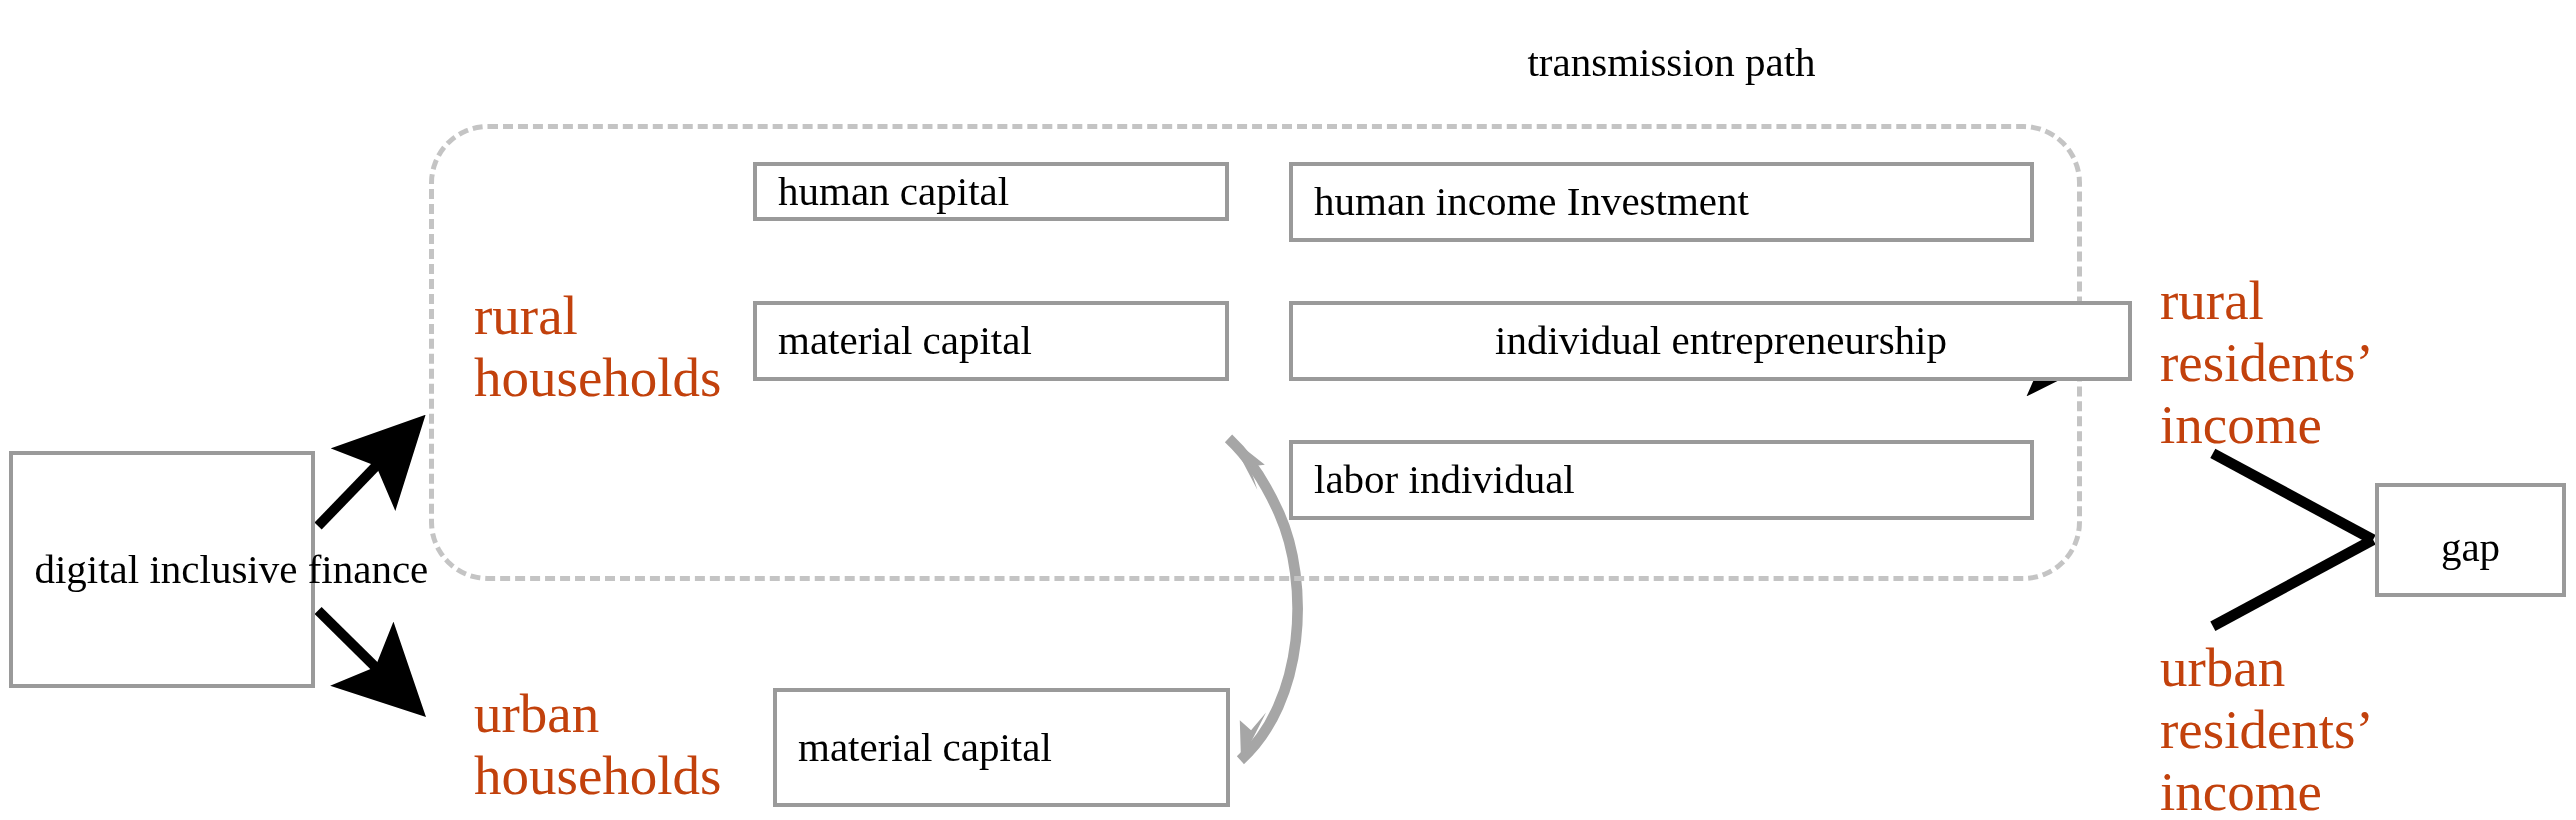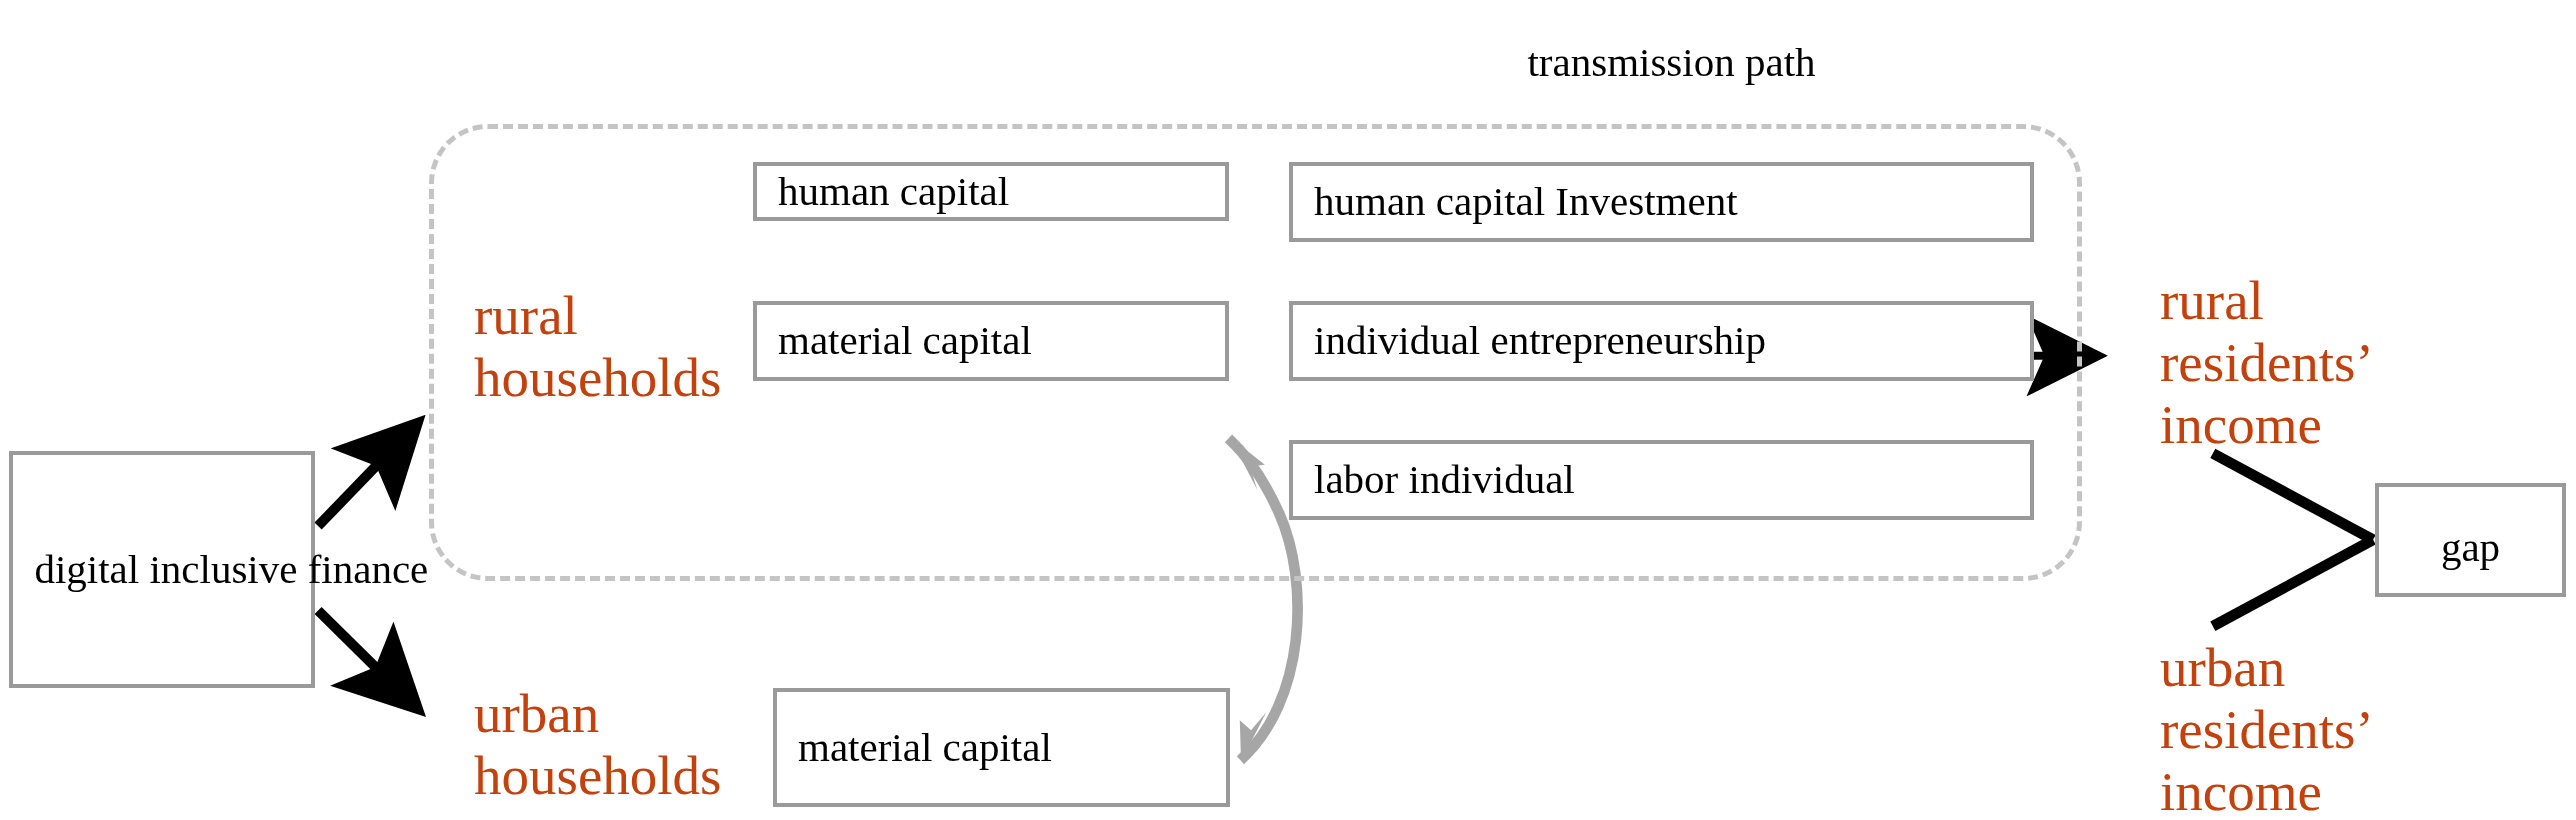--- a/index.html
+++ b/index.html
@@ -141,24 +141,24 @@
   <div class="node-box" style="left:753px; top:162px; width:476px; height:59px;">
     <span class="node-text">human capital</span>
   </div>
 
   <div class="node-box" style="left:753px; top:301px; width:476px; height:80px;">
     <span class="node-text">material capital</span>
   </div>
 
 
   <div class="node-box" style="left:1289px; top:162px; width:745px; height:80px;">
-    <span class="node-text">human capital Investment</span>
+    <span class="node-text">human income Investment</span>
   </div>
 
-  <div class="node-box" style="left:1289px; top:301px; width:745px; height:80px;">
+  <div class="node-box" style="left:1289px; top:301px; width:843px; height:80px;justify-content:center;">
     <span class="node-text">individual entrepreneurship</span>
   </div>
 
   <div class="node-box" style="left:1289px; top:440px; width:745px; height:80px;">
     <span class="node-text">labor individual</span>
   </div>
 
   <div class="node-box" style="left:773px; top:688px; width:457px; height:119px;">
     <span class="node-text">material capital</span>
   </div>

